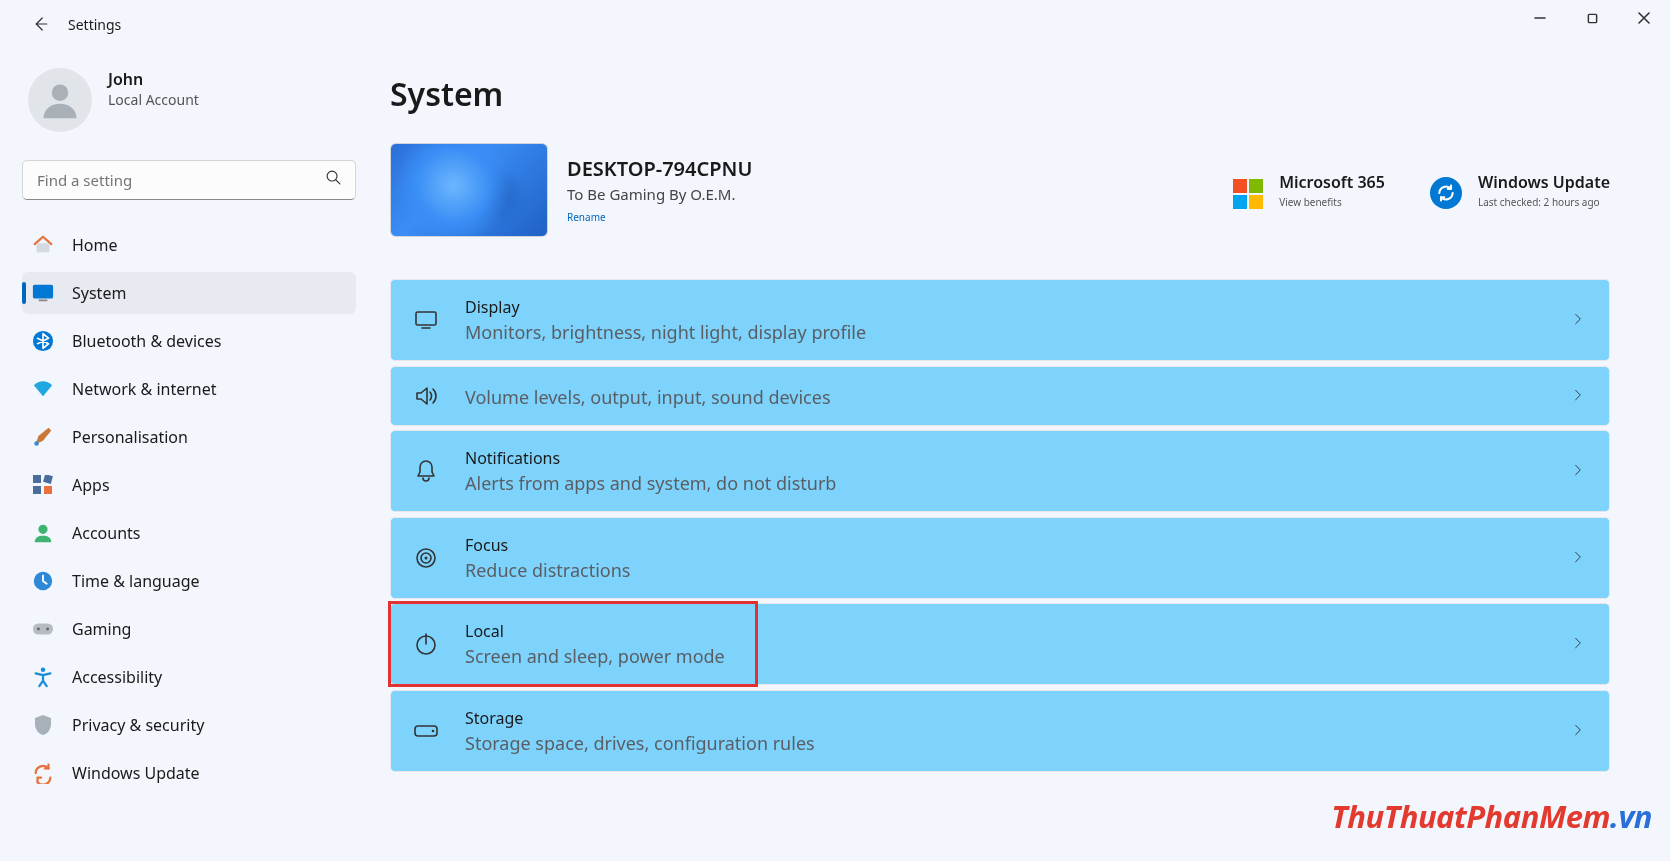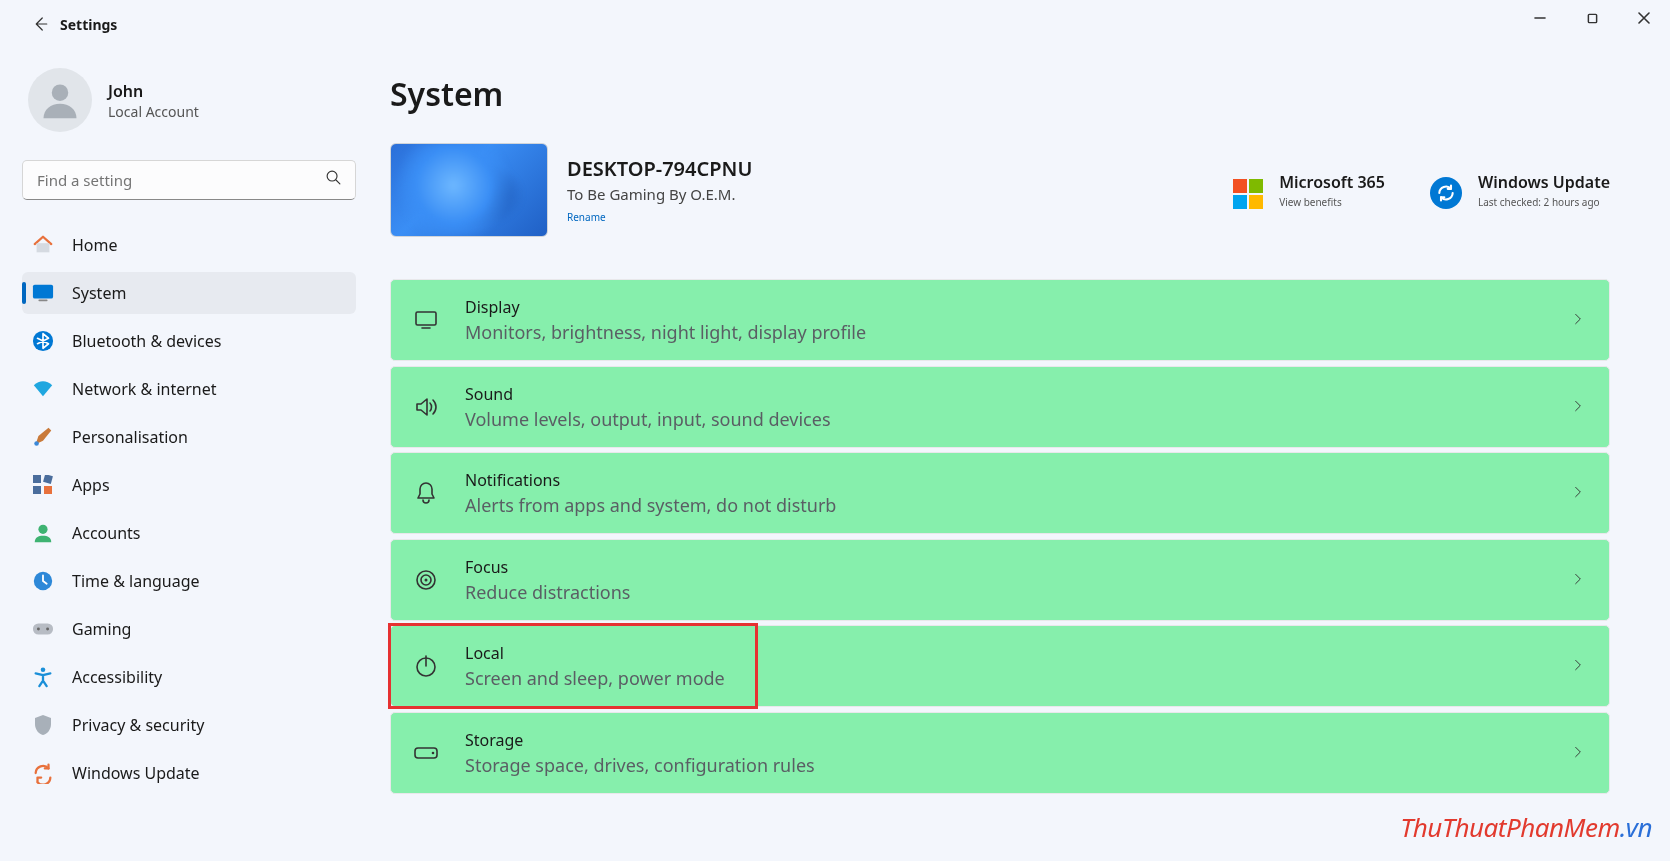--- a/index.html
+++ b/index.html
@@ -1,31 +1,31 @@
 <!DOCTYPE html>
 <html><head>
 <meta charset="utf-8">
 <style>
 * { margin:0; padding:0; box-sizing:border-box; font-family:"Segoe UI Variable","Segoe UI",system-ui,sans-serif; -webkit-font-smoothing:antialiased; }
 body { width:1670px; height:861px; background:#f3f6fc; color:#1a1a1a; overflow:hidden; position:relative; }
 
 
 .titlebar { display:flex; align-items:center; height:48px; padding-left:20px; }
 .back-btn { width:40px; height:40px; display:flex; align-items:center; justify-content:center; cursor:pointer; border-radius:6px; }
-.title { font-size:14px; font-weight:700; }
+.title { font-size:14px; font-weight:400; margin-left:8px; }
 .win-ctrl { position:absolute; top:0; right:0; display:flex; }
 .win-btn { width:52px; height:36px; display:flex; align-items:center; justify-content:center; cursor:pointer; }
 
 
 .shell { display:flex; height:calc(100% - 48px); }
 .sidebar { width:370px; padding:20px 14px 0 22px; overflow-y:auto; }
 .main { flex:1; padding:20px 60px 0 20px; overflow-y:auto; }
 
 
-.account { display:flex; align-items:center; gap:16px; margin-bottom:28px; padding-left:6px; }
+.account { display:flex; gap:16px; margin-bottom:28px; padding-left:6px; }
 .avatar { width:64px; height:64px; border-radius:50%; background:#e1e5ea; display:flex; align-items:center; justify-content:center; }
 .acc-name { font-size:16px; font-weight:600; }
 .acc-sub { font-size:14px; color:#555; }
 
 
 .search { position:relative; margin-bottom:24px; }
 .search input { width:100%; height:40px; border:1px solid #d6d6d6; border-bottom:1.5px solid #888; border-radius:5px; padding:0 44px 0 14px; font-size:15px; background:#fcfcfd; outline:none; color:#555; }
 .search-icon { position:absolute; right:14px; top:50%; transform:translateY(-50%); }
 
 
@@ -53,29 +53,29 @@
 
 
 .ms-logo { width:30px; height:30px; display:grid; grid-template:1fr 1fr/1fr 1fr; gap:2.5px; }
 .ms-logo div:nth-child(1){background:#f25022;} .ms-logo div:nth-child(2){background:#7fba00;}
 .ms-logo div:nth-child(3){background:#00a4ef;} .ms-logo div:nth-child(4){background:#ffb900;}
 
 
 .update-ico { width:32px; height:32px; border-radius:50%; background:#0078d4; display:flex; align-items:center; justify-content:center; }
 
 
-.card { display:flex; align-items:center; background:#86efac; border:1px solid #e8e8eb; border-radius:5px; padding:16px 22px; margin-bottom:4.5px; cursor:pointer; position:relative; }
+.card { display:flex; align-items:center; background:#7dd3fc; border:1px solid #e8e8eb; border-radius:5px; padding:16px 22px; margin-bottom:4.5px; cursor:pointer; position:relative; }
 .card-icon { width:26px; height:26px; display:flex; align-items:center; justify-content:center; margin-right:26px; }
 .card-title { font-size:16px; }
 .card-sub { font-size:18px; color:#5a5e64; margin-top:2px; }
 .chevron { position:absolute; right:24px; }
 
 .power-outline { position:absolute; left:-3px; top:-3px; width:370px; height:calc(100% + 6px); border:3.5px solid #e63131; box-sizing:border-box; pointer-events:none; }
 
-.watermark { position:absolute; right:18px; bottom:16px; font-size:26px; font-weight:400; font-style:italic; letter-spacing:-.5px; }
+.watermark { position:absolute; right:18px; bottom:24px; font-size:31px; font-weight:700; font-style:italic; letter-spacing:-.5px; }
 .watermark .t1{color:#e23a2e} .watermark .t2{color:#2a6fd8}
 
 
 svg { stroke:#333; stroke-width:1.6; fill:none; stroke-linecap:round; stroke-linejoin:round; }
 .nav-icon svg { stroke-width:0; }
 </style>
 </head>
 <body>
 
 <div class="titlebar">
@@ -297,21 +297,20 @@
     </div>
 
     <div class="card">
       <span class="card-icon">
           <svg width="24" height="22" viewBox="0 0 24 22">
             <path d="M3 8v6h4l6 5V3L7 8z"></path>
             <path d="M16 7c2 2 2 6 0 8M19 4c4 4 4 10 0 14"></path>
           </svg>
         </span>
       <div>
-          <div class="card-title">Sound</div>
           <div class="card-sub">Volume levels, output, input, sound devices</div>
         </div>
       <span class="chevron"><svg width="14" height="14" viewBox="0 0 24 24">
             <path d="M8 4l8 8-8 8"></path>
           </svg></span>
     </div>
 
     <div class="card">
       <span class="card-icon">
           <svg width="22" height="24" viewBox="0 0 22 24">

